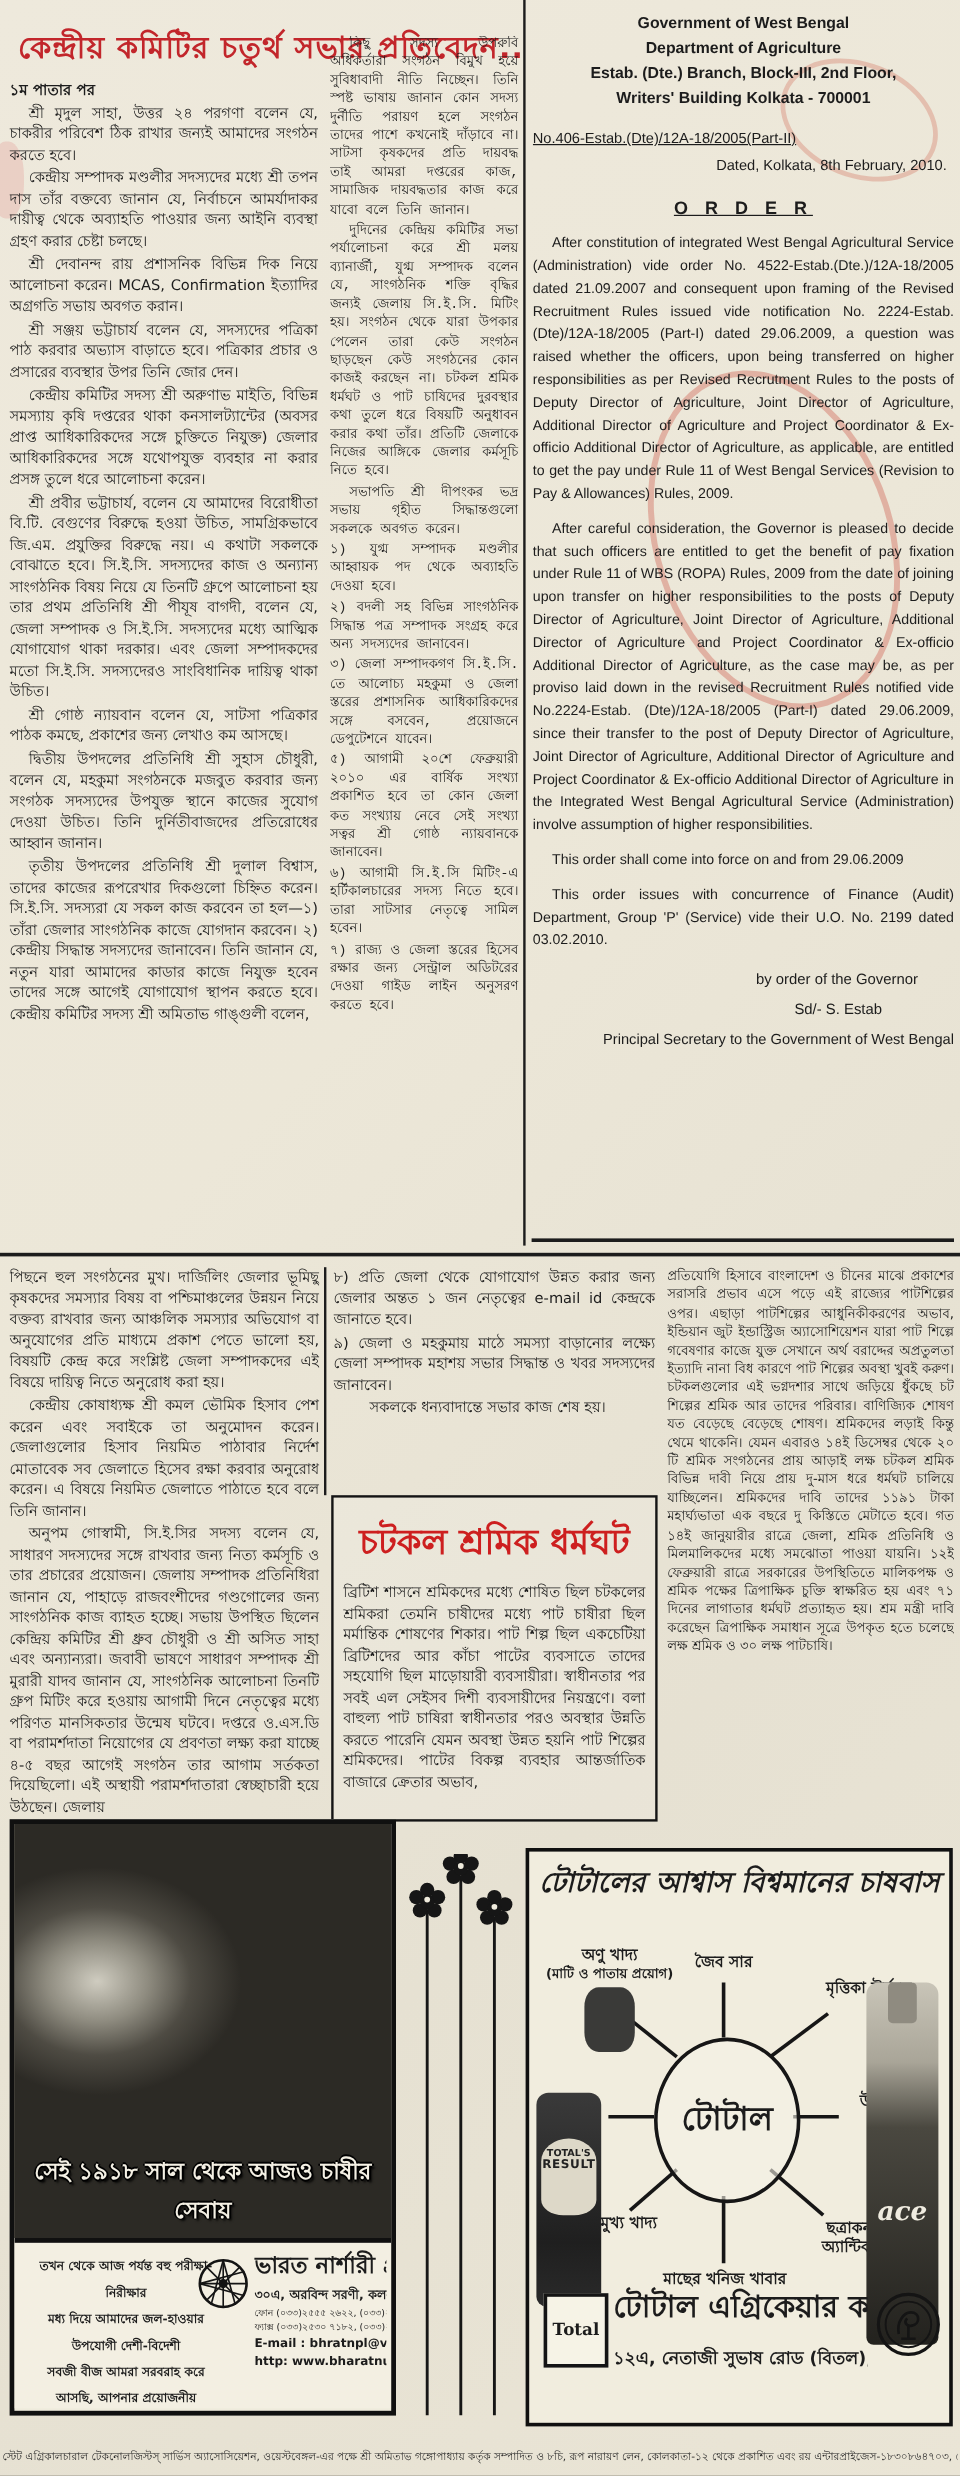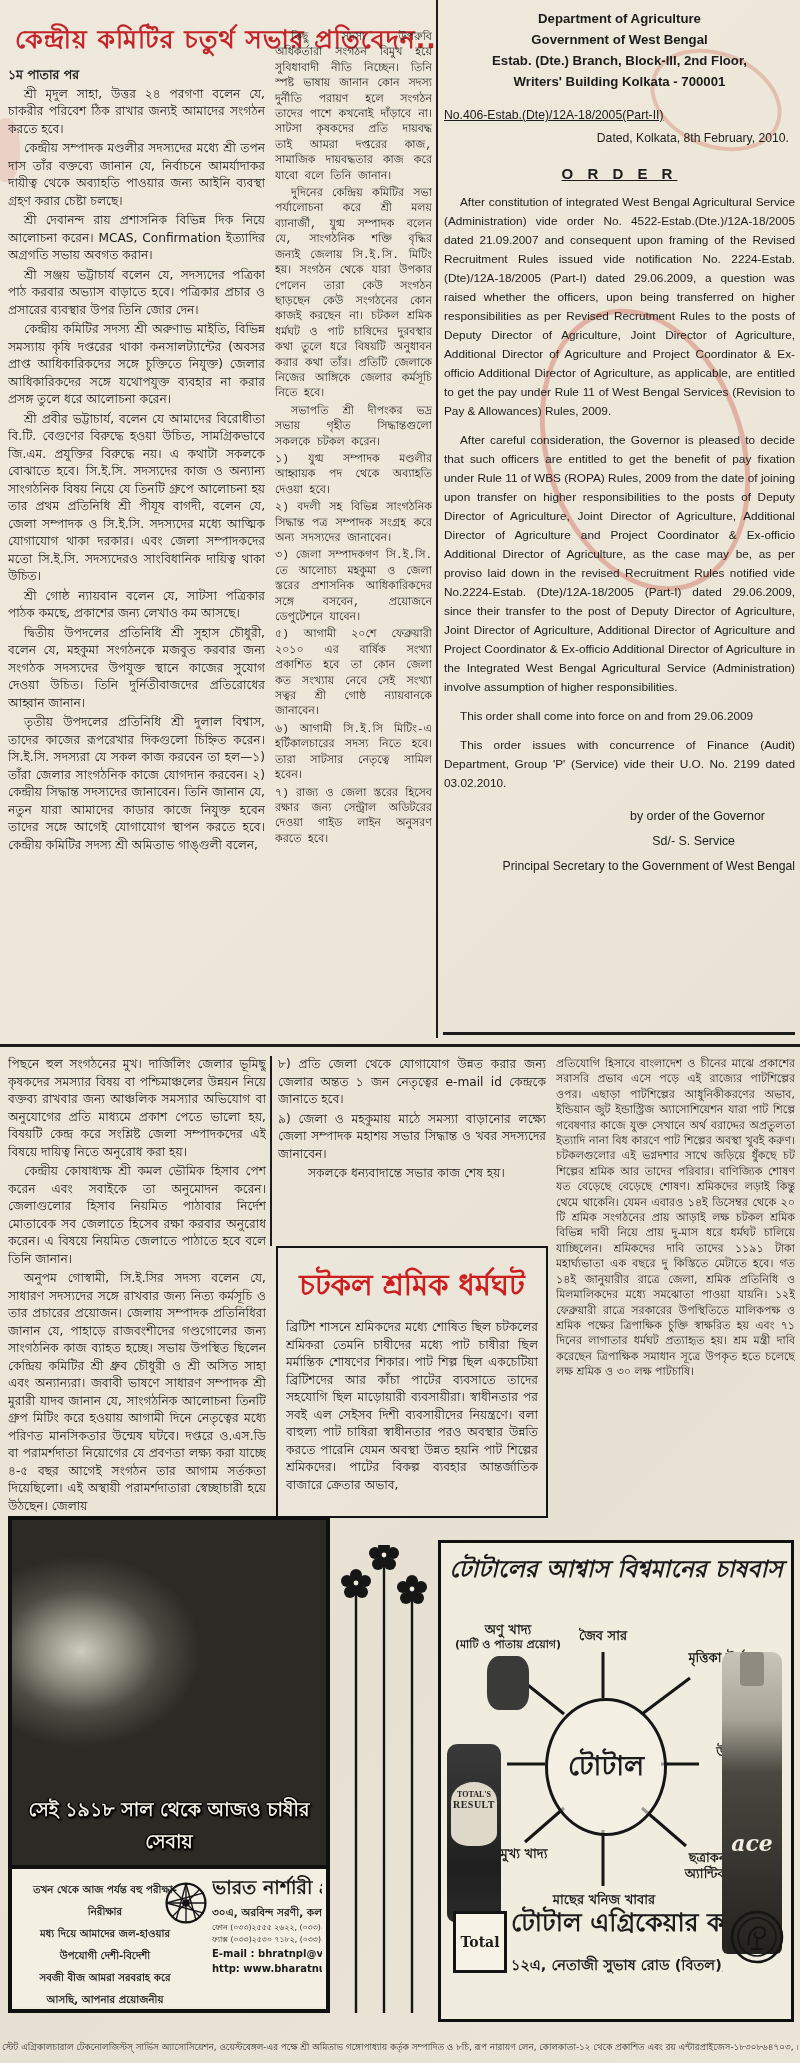--- a/index.html
+++ b/index.html
@@ -53,21 +53,21 @@
   
   .totalad{border:3px solid #101010;box-sizing:border-box;overflow:hidden;background:#f1edde;}
   .t-headline{text-align:center;font-weight:bold;font-size:23.5px;font-style:italic;margin-top:8px;white-space:nowrap;overflow:hidden;}
   .t-diagram{position:relative;width:350px;height:332px;margin-top:4px;}
   .hub{position:absolute;left:104px;top:104px;width:116px;height:132px;border:3.5px solid #161616;border-radius:50%;
        display:flex;align-items:center;justify-content:center;font-size:27px;font-weight:bold;background:rgba(245,242,230,.6);}
   .spoke-label{position:absolute;font-size:13px;font-weight:bold;text-align:center;line-height:1.25;}
   .bottle-left{position:absolute;left:6px;top:150px;width:54px;height:178px;background:linear-gradient(180deg,#3a3a3a,#1f1f1f 70%,#2a2a2a);
        border-radius:10px 10px 8px 8px;overflow:hidden;}
   .bottle-left .lab{position:absolute;left:4px;top:38px;right:4px;height:64px;background:#ddd8c8;border-radius:50% 50% 40% 40%/30% 30% 20% 20%;
-       text-align:center;color:#222;font-size:8px;font-weight:bold;padding-top:8px;box-sizing:border-box;font-family:Liberation Serif, serif;}
+       text-align:center;color:#222;font-size:8px;font-weight:bold;padding-top:8px;box-sizing:border-box;}
   .bottle-left .lab .nm{font-size:10px;letter-spacing:.5px;}
   .cylinder{position:absolute;left:46px;top:62px;width:42px;height:54px;background:#3a3a38;border-radius:12px/16px;}
   .bottle-right{position:absolute;left:281px;top:58px;width:60px;height:302px;background:linear-gradient(180deg,#c9c5b8 0%,#a9a598 22%,#4a4840 40%,#23221e 100%);
        border-radius:10px 10px 6px 6px;overflow:hidden;}
   .bottle-right:before{content:"";position:absolute;left:18px;top:-0px;width:24px;height:34px;background:#8f8b80;border-radius:4px;}
   .bottle-right .ace{position:absolute;left:0;right:0;top:178px;text-align:center;color:#f0ece0;font-size:22px;font-style:italic;font-weight:bold;font-family:"DejaVu Serif",serif;}
   .t-company{position:absolute;left:4px;right:4px;bottom:2px;height:128px;}
   .t-logo{position:absolute;left:8px;top:22px;width:48px;height:56px;border:3.5px solid #141414;display:flex;align-items:center;justify-content:center;
        font-family:"DejaVu Serif",serif;font-weight:bold;font-size:14px;background:#f6f3e6;}
   .t-co-name{margin:14px 64px 0 66px;font-size:25px;font-weight:bold;text-align:center;white-space:nowrap;overflow:hidden;}
@@ -96,45 +96,45 @@
     <p>কেন্দ্রীয় কমিটির সদস্য শ্রী অরুণাভ মাইতি, বিভিন্ন সমস্যায় কৃষি দপ্তরের থাকা কনসালট্যান্টের (অবসর প্রাপ্ত আধিকারিকদের সঙ্গে চুক্তিতে নিযুক্ত) জেলার আধিকারিকদের সঙ্গে যথোপযুক্ত ব্যবহার না করার প্রসঙ্গ তুলে ধরে আলোচনা করেন।</p>
     <p>শ্রী প্রবীর ভট্টাচার্য, বলেন যে আমাদের বিরোধীতা বি.টি. বেগুণের বিরুদ্ধে হওয়া উচিত, সামগ্রিকভাবে জি.এম. প্রযুক্তির বিরুদ্ধে নয়। এ কথাটা সকলকে বোঝাতে হবে। সি.ই.সি. সদস্যদের কাজ ও অন্যান্য সাংগঠনিক বিষয় নিয়ে যে তিনটি গ্রুপে আলোচনা হয় তার প্রথম প্রতিনিধি শ্রী পীযূষ বাগদী, বলেন যে, জেলা সম্পাদক ও সি.ই.সি. সদস্যদের মধ্যে আত্মিক যোগাযোগ থাকা দরকার। এবং জেলা সম্পাদকদের মতো সি.ই.সি. সদস্যদেরও সাংবিধানিক দায়িত্ব থাকা উচিত।</p>
     <p>শ্রী গোষ্ঠ ন্যায়বান বলেন যে, সাটসা পত্রিকার পাঠক কমছে, প্রকাশের জন্য লেখাও কম আসছে।</p>
     <p>দ্বিতীয় উপদলের প্রতিনিধি শ্রী সুহাস চৌধুরী, বলেন যে, মহকুমা সংগঠনকে মজবুত করবার জন্য সংগঠক সদস্যদের উপযুক্ত স্থানে কাজের সুযোগ দেওয়া উচিত। তিনি দুর্নিতীবাজদের প্রতিরোধের আহ্বান জানান।</p>
     <p>তৃতীয় উপদলের প্রতিনিধি শ্রী দুলাল বিশ্বাস, তাদের কাজের রূপরেখার দিকগুলো চিহ্নিত করেন। সি.ই.সি. সদস্যরা যে সকল কাজ করবেন তা হল—১) তাঁরা জেলার সাংগঠনিক কাজে যোগদান করবেন। ২) কেন্দ্রীয় সিদ্ধান্ত সদস্যদের জানাবেন। তিনি জানান যে, নতুন যারা আমাদের কাডার কাজে নিযুক্ত হবেন তাদের সঙ্গে আগেই যোগাযোগ স্থাপন করতে হবে। কেন্দ্রীয় কমিটির সদস্য শ্রী অমিতাভ গাঙ্গুলী বলেন,</p>
   </div>
 
   <div class="abs bn dense" style="left:275px;top:30px;width:157px;height:1012px;font-family:Liberation Mono, monospace;">
     <p>কিছু সদস্য উপরুবি অধিকর্তারা সংগঠন বিমুখ হয়ে সুবিধাবাদী নীতি নিচ্ছেন। তিনি স্পষ্ট ভাষায় জানান কোন সদস্য দুর্নীতি পরায়ণ হলে সংগঠন তাদের পাশে কখনোই দাঁড়াবে না। সাটসা কৃষকদের প্রতি দায়বদ্ধ তাই আমরা দপ্তরের কাজ, সামাজিক দায়বদ্ধতার কাজ করে যাবো বলে তিনি জানান।</p>
     <p>দুদিনের কেন্দ্রিয় কমিটির সভা পর্যালোচনা করে শ্রী মলয় ব্যানার্জী, যুগ্ম সম্পাদক বলেন যে, সাংগঠনিক শক্তি বৃদ্ধির জন্যই জেলায় সি.ই.সি. মিটিং হয়। সংগঠন থেকে যারা উপকার পেলেন তারা কেউ সংগঠন ছাড়ছেন কেউ সংগঠনের কোন কাজই করছেন না। চটকল শ্রমিক ধর্মঘট ও পাট চাষিদের দুরবস্থার কথা তুলে ধরে বিষয়টি অনুধাবন করার কথা তাঁর। প্রতিটি জেলাকে নিজের আঙ্গিকে জেলার কর্মসূচি নিতে হবে।</p>
-    <p>সভাপতি শ্রী দীপংকর ভদ্র সভায় গৃহীত সিদ্ধান্তগুলো সকলকে চটকল করেন।</p>
+    <p>সভাপতি শ্রী দীপংকর ভদ্র সভায় গৃহীত সিদ্ধান্তগুলো সকলকে অবগত করেন।</p>
     <p class="noind">১) যুগ্ম সম্পাদক মণ্ডলীর আহ্বায়ক পদ থেকে অব্যাহতি দেওয়া হবে।</p>
     <p class="noind">২) বদলী সহ বিভিন্ন সাংগঠনিক সিদ্ধান্ত পত্র সম্পাদক সংগ্রহ করে অন্য সদস্যদের জানাবেন।</p>
     <p class="noind">৩) জেলা সম্পাদকগণ সি.ই.সি. তে আলোচ্য মহকুমা ও জেলা স্তরের প্রশাসনিক আধিকারিকদের সঙ্গে বসবেন, প্রয়োজনে ডেপুটেশনে যাবেন।</p>
     <p class="noind">৫) আগামী ২০শে ফেব্রুয়ারী ২০১০ এর বার্ষিক সংখ্যা প্রকাশিত হবে তা কোন জেলা কত সংখ্যায় নেবে সেই সংখ্যা সত্বর শ্রী গোষ্ঠ ন্যায়বানকে জানাবেন।</p>
     <p class="noind">৬) আগামী সি.ই.সি মিটিং-এ হর্টিকালচারের সদস্য নিতে হবে। তারা সাটসার নেতৃত্বে সামিল হবেন।</p>
     <p class="noind">৭) রাজ্য ও জেলা স্তরের হিসেব রক্ষার জন্য সেন্ট্রাল অডিটরের দেওয়া গাইড লাইন অনুসরণ করতে হবে।</p>
   </div>
 
   <div class="abs rule" style="left:436px;top:0;width:2px;height:1038px;"></div>
 
   <div class="abs order" style="left:444px;top:8px;width:351px;height:1022px;">
+    <p class="hdr">Government of West Bengal</p>
     <p class="hdr">Department of Agriculture</p>
-    <p class="hdr">Government of West Bengal</p>
     <p class="hdr">Estab. (Dte.) Branch, Block-III, 2nd Floor,</p>
     <p class="hdr">Writers' Building Kolkata - 700001</p>
     <p class="memo">No.406-Estab.(Dte)/12A-18/2005(Part-II)</p>
     <p class="dateline">Dated, Kolkata, 8th February, 2010.</p>
     <p class="otitle">O R D E R</p>
     <p class="body">After constitution of integrated West Bengal Agricultural Service (Administration) vide order No. 4522-Estab.(Dte.)/12A-18/2005 dated 21.09.2007 and consequent upon framing of the Revised Recruitment Rules issued vide notification No. 2224-Estab.(Dte)/12A-18/2005 (Part-I) dated 29.06.2009, a question was raised whether the officers, upon being transferred on higher responsibilities as per Revised Recrutment Rules to the posts of Deputy Director of Agriculture, Joint Director of Agriculture, Additional Director of Agriculture and Project Coordinator &amp; Ex-officio Additional Director of Agriculture, as applicable, are entitled to get the pay under Rule 11 of West Bengal Services (Revision to Pay &amp; Allowances) Rules, 2009.</p>
     <p class="body">After careful consideration, the Governor is pleased to decide that such officers are entitled to get the benefit of pay fixation under Rule 11 of WBS (ROPA) Rules, 2009 from the date of joining upon transfer on higher responsibilities to the posts of Deputy Director of Agriculture, Joint Director of Agriculture, Additional Director of Agriculture and Project Coordinator &amp; Ex-officio Additional Director of Agriculture, as the case may be, as per proviso laid down in the revised Recruitment Rules notified vide No.2224-Estab. (Dte)/12A-18/2005 (Part-I) dated 29.06.2009, since their transfer to the post of Deputy Director of Agriculture, Joint Director of Agriculture, Additional Director of Agriculture and Project Coordinator &amp; Ex-officio Additional Director of Agriculture in the Integrated West Bengal Agricultural Service (Administration) involve assumption of higher responsibilities.</p>
     <p class="body">This order shall come into force on and from 29.06.2009</p>
     <p class="body">This order issues with concurrence of Finance (Audit) Department, Group 'P' (Service) vide their U.O. No. 2199 dated 03.02.2010.</p>
     <p class="sig">by order of the Governor</p>
-    <p class="sig2">Sd/- S. Service</p>
+    <p class="sig2">Sd/- S. Estab</p>
     <p class="desig">Principal Secretary to the Government of West Bengal</p>
   </div>
 
   <div class="abs rule" style="left:443px;top:1032px;width:352px;height:3px;"></div>
   <div class="abs rule" style="left:0;top:1044px;width:800px;height:3px;"></div>
   <div class="abs rule" style="left:270px;top:1056px;width:2px;height:190px;"></div>
 
   <div class="abs bn" style="left:8px;top:1056px;width:258px;height:456px;">
     <p class="noind">পিছনে হুল সংগঠনের মুখ। দার্জিলিং জেলার ভূমিছু কৃষকদের সমস্যার বিষয় বা পশ্চিমাঞ্চলের উন্নয়ন নিয়ে বক্তব্য রাখবার জন্য আঞ্চলিক সমস্যার অভিযোগ বা অনুযোগের প্রতি মাধ্যমে প্রকাশ পেতে ভালো হয়, বিষয়টি কেন্দ্র করে সংশ্লিষ্ট জেলা সম্পাদকদের এই বিষয়ে দায়িত্ব নিতে অনুরোধ করা হয়।</p>
     <p>কেন্দ্রীয় কোষাধ্যক্ষ শ্রী কমল ভৌমিক হিসাব পেশ করেন এবং সবাইকে তা অনুমোদন করেন। জেলাগুলোর হিসাব নিয়মিত পাঠাবার নির্দেশ মোতাবেক সব জেলাতে হিসেব রক্ষা করবার অনুরোধ করেন। এ বিষয়ে নিয়মিত জেলাতে পাঠাতে হবে বলে তিনি জানান।</p>

